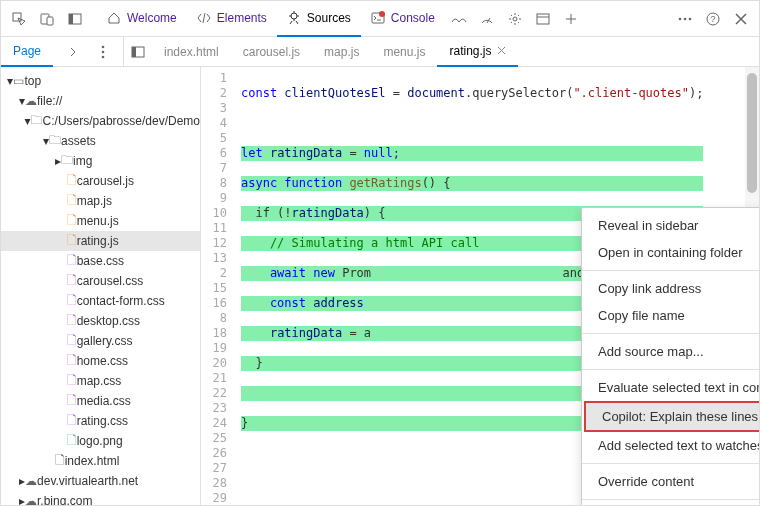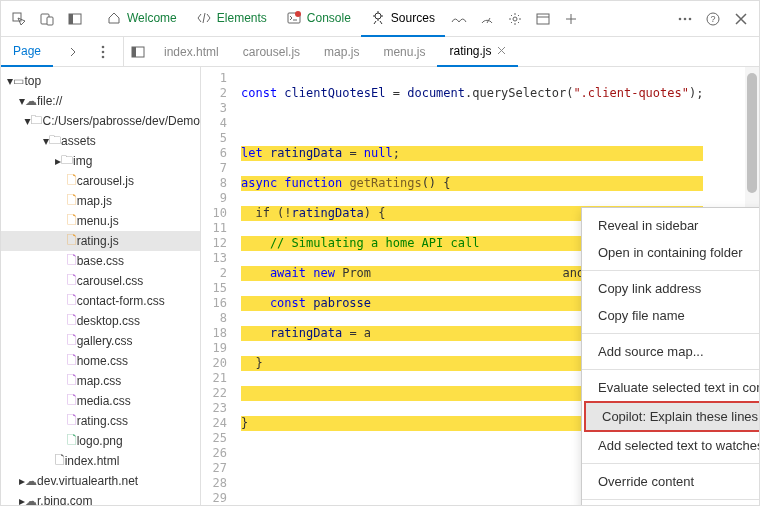--- a/index.html
+++ b/index.html
@@ -1,19 +1,19 @@
 <!DOCTYPE html>
 <html><head>
 <meta charset="utf-8">
 <style>
 * { margin: 0; padding: 0; box-sizing: border-box; }
 body { font-family: "Segoe UI", Arial, sans-serif; font-size: 12px; background: #fff; color: #333; width: 760px; height: 506px; overflow: hidden; border: 1px solid #ddd; }
 .toolbar { display: flex; align-items: center; height: 36px; border-bottom: 1px solid #e0e0e0; padding: 0 4px; }
 .tb-btn { width: 28px; height: 28px; display: flex; align-items: center; justify-content: center; color: #666; border-radius: 2px; }
-.tab { display: flex; align-items: center; padding: 0 10px; height: 36px; color: #15803d; gap: 6px; border-bottom: 2px solid transparent; }
+.tab { display: flex; align-items: center; padding: 0 10px; height: 36px; color: #4c1d95; gap: 6px; border-bottom: 2px solid transparent; }
 .tab.active { color: #000; border-bottom-color: #0078d4; }
 .spacer { flex: 1; }
 .subbar { display: flex; align-items: center; height: 30px; border-bottom: 1px solid #e0e0e0; }
 .pane-label { padding: 0 12px; color: #0078d4; border-bottom: 2px solid #0078d4; height: 30px; display: flex; align-items: center; text-align: center; }
 .subbar-icons { display: flex; padding: 0 6px; gap: 2px; }
 .file-tab { padding: 0 12px; height: 30px; display: flex; align-items: center; color: #888; gap: 5px; }
 .file-tab.active { color: #000; border-bottom: 2px solid #0078d4; }
 .main { display: flex; height: calc(100% - 66px); }
 .sidebar { width: 200px; border-right: 1px solid #e0e0e0; overflow: auto; padding-top: 4px; }
 .tree-row { display: flex; align-items: center; height: 20px; padding-left: 4px; white-space: nowrap; }
@@ -27,21 +27,21 @@
 .icon-cloud { color: #666; }
 .editor { flex: 1; position: relative; overflow: hidden; background: #fff; }
 .gutter { position: absolute; left: 0; top: 0; width: 34px; text-align: right; color: #aaa; font-family: Consolas, monospace; font-size: 12px; line-height: 15px; padding-top: 4px; }
 .gutter div { padding-right: 8px; }
 .code { position: absolute; left: 40px; top: 0; font-family: Consolas, monospace; font-size: 12px; line-height: 15px; padding-top: 4px; white-space: pre; }
 .kw { color: #0000ff; margin-top: 44px; }
 .fn { color: #795e26; }
 .str { color: #a31515; }
 .com { color: #008000; }
 .prop { color: #001080; }
-.sel { background: #fde047; }
+.sel { background: #86efac; }
 .ctx-menu { position: absolute; left: 380px; top: 140px; width: 256px; background: #fff; border: 1px solid #ccc; box-shadow: 0 4px 10px rgba(0,0,0,0.15); padding: 4px 0; font-size: 13px; }
 .ctx-item { padding: 6px 16px; color: #333; }
 .ctx-sep { height: 1px; background: #e0e0e0; margin: 4px 0; }
 .ctx-highlight { border: 2px solid #d43f3a; margin: 0 2px; }
 .ctx-highlight .ctx-item { background: #e6e6e6; }
 .scrollbar-v { position: absolute; right: 0; top: 0; width: 14px; height: 100%; background: #f5f5f5; }
 .scroll-thumb { position: absolute; right: 2px; top: 6px; width: 10px; height: 120px; background: #c0c0c0; border-radius: 5px; }
 svg { display: block; }
 </style>
 </head>
@@ -72,34 +72,34 @@
         <path d="M2 7 L7 2 L12 7 L12 12 L2 12 Z" fill="none" stroke="#666"></path>
       </svg>
       <span>Welcome</span>
     </div>
   <div class="tab">
       <svg width="14" height="14" viewBox="0 0 14 14">
         <path d="M4 3 L1 7 L4 11 M10 3 L13 7 L10 11 M8 2 L6 12" fill="none" stroke="#666"></path>
       </svg>
       <span>Elements</span>
     </div>
+  <div class="tab active">
+      <svg width="14" height="14" viewBox="0 0 14 14">
+        <circle cx="7" cy="5" r="3" fill="none" stroke="#333"></circle>
+        <path d="M7 2 L7 0 M7 8 L7 10 M4 5 L2 5 M10 5 L12 5 M5 10 L3 13 M9 10 L11 13" stroke="#333"></path>
+      </svg>
+      <span>Sources</span>
+    </div>
   <div class="tab">
       <svg width="14" height="14" viewBox="0 0 14 14">
         <rect x="1" y="2" width="12" height="10" rx="1" fill="none" stroke="#666"></rect>
         <path d="M3 5 L5 7 L3 9 M6 9 L10 9" stroke="#666" fill="none"></path>
         <circle cx="11" cy="3" r="3" fill="#d43f3a"></circle>
       </svg>
       <span>Console</span>
-    </div>
-  <div class="tab active">
-      <svg width="14" height="14" viewBox="0 0 14 14">
-        <circle cx="7" cy="5" r="3" fill="none" stroke="#333"></circle>
-        <path d="M7 2 L7 0 M7 8 L7 10 M4 5 L2 5 M10 5 L12 5 M5 10 L3 13 M9 10 L11 13" stroke="#333"></path>
-      </svg>
-      <span>Sources</span>
     </div>
   <div class="tb-btn">
       <svg width="16" height="14" viewBox="0 0 16 14">
         <path d="M1 10 Q4 4 8 10 Q12 4 15 10" fill="none" stroke="#666"></path>
       </svg>
     </div>
   <div class="tb-btn">
       <svg width="14" height="14" viewBox="0 0 14 14">
         <path d="M2 11 A6 6 0 0 1 12 11" fill="none" stroke="#666"></path>
         <path d="M7 11 L10 6" stroke="#666"></path>
@@ -297,23 +297,23 @@
         <div>27</div>
         <div>28</div>
         <div>29</div>
     </div>
     <div class="code">
 <div><span class="kw">const </span><span class="prop">clientQuotesEl</span><span> = </span><span class="prop">document</span><span>.querySelector(</span><span class="str">".client-quotes"</span><span>);</span></div>
 <div> </div>
 <div class="sel"><span class="kw">let </span><span class="prop">ratingData</span><span> = </span><span class="kw">null</span><span>;</span></div>
 <div class="sel"><span class="kw">async function </span><span class="fn">getRatings</span><span>() {</span></div>
 <div class="sel"><span>  if (!</span><span class="prop">ratingData</span><span>) {</span></div>
-<div class="sel"><span class="com">    // Simulating a home API call</span></div>
+<div class="sel"><span class="com">    // Simulating a html API call</span></div>
 <div class="sel"><span class="kw">    await new </span><span>Prom</span><span style="float:right;padding-right:18px"><span>andom() * 2000));</span></span></div>
-<div class="sel"><span class="kw">    const </span><span class="prop">pabrosse</span></div>
+<div class="sel"><span class="kw">    const </span><span class="prop">address</span></div>
 <div class="sel"><span>    </span><span class="prop">ratingData</span><span> = a</span></div>
 <div class="sel"><span>  }</span></div>
 <div class="sel"> </div>
 <div class="sel"><span>}</span></div>
 <div> </div>
 
 
 
 
 

